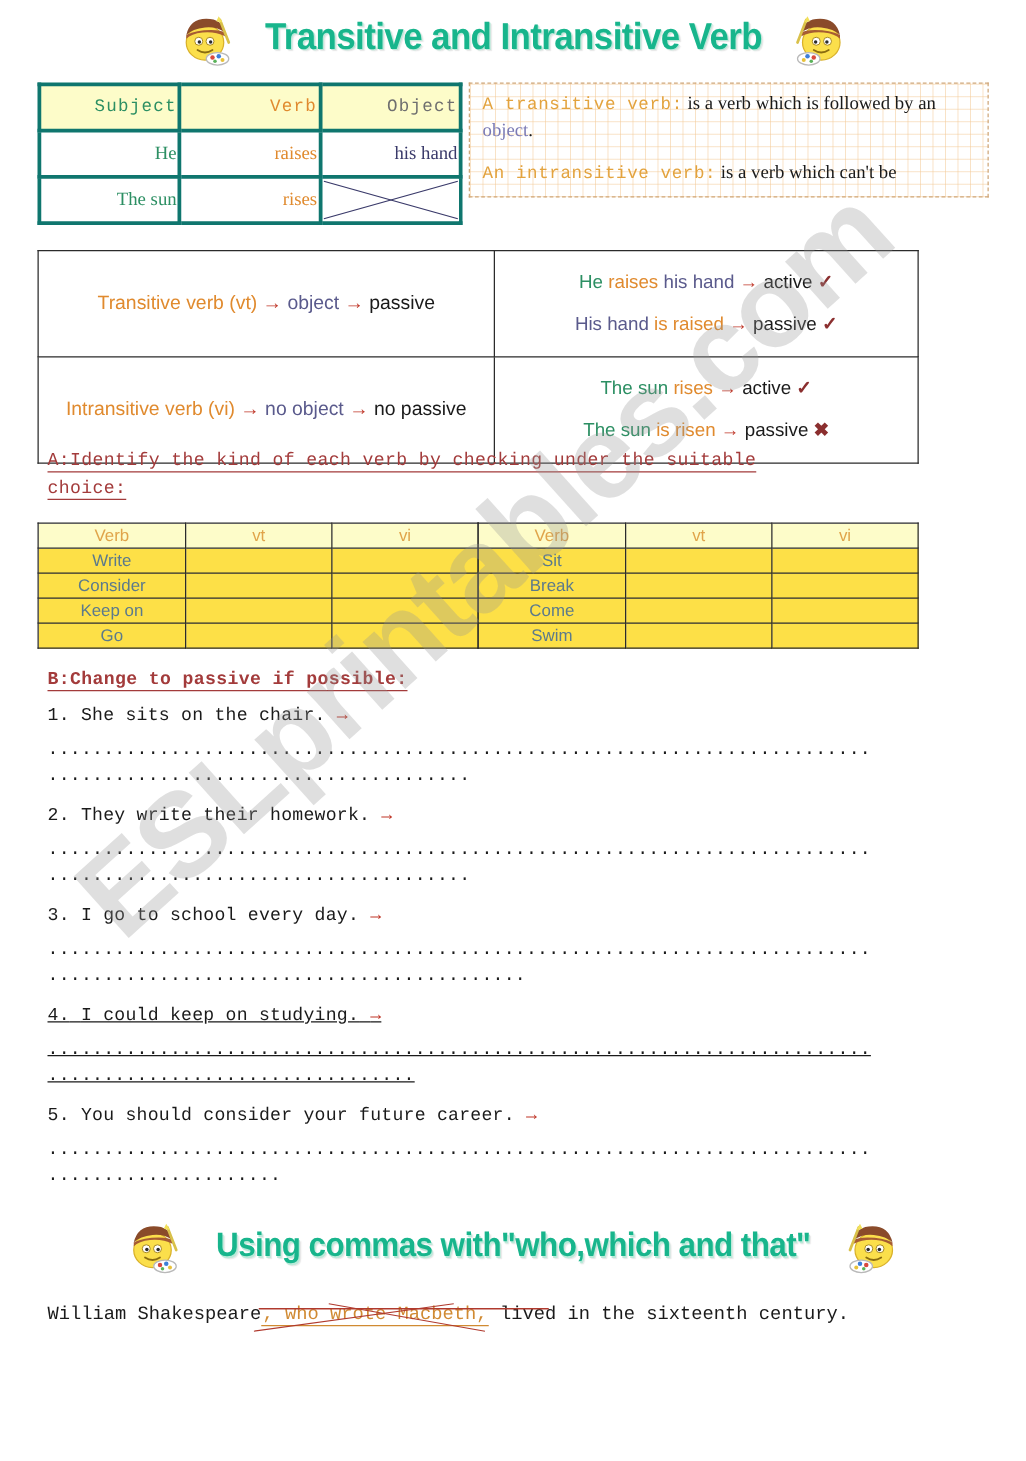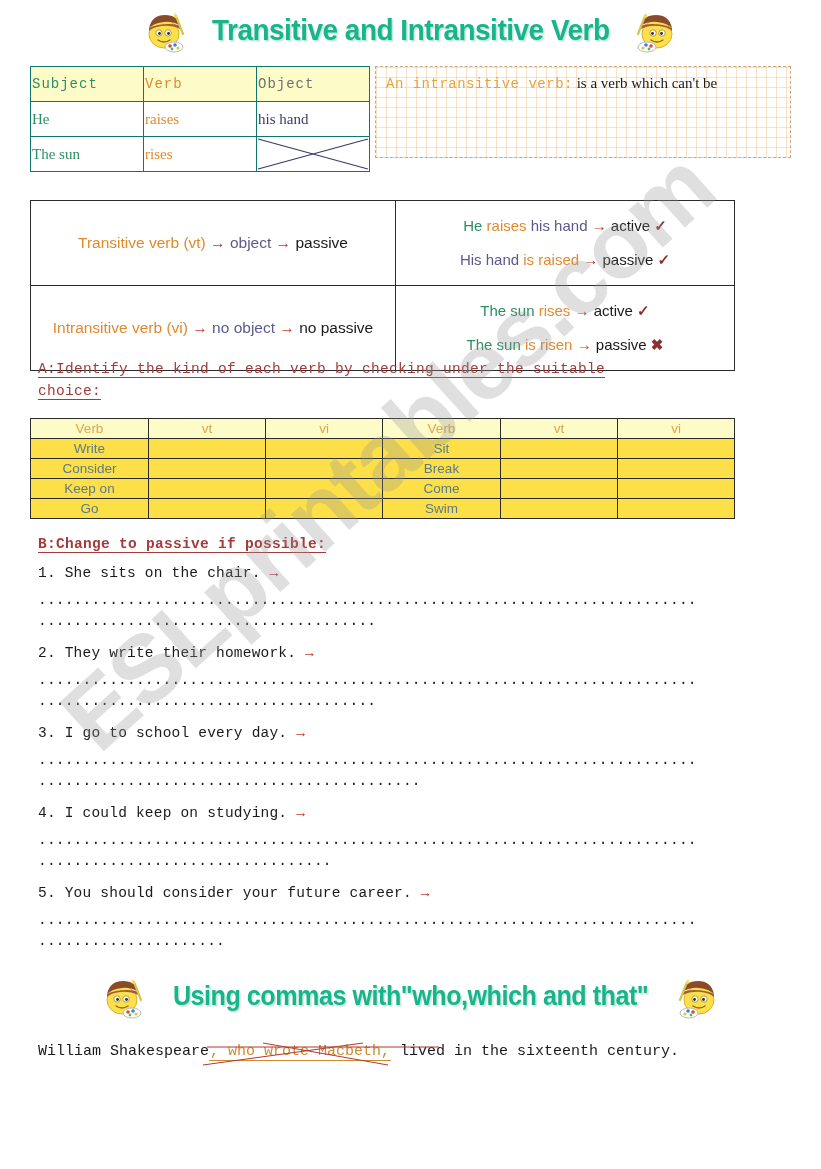--- a/index.html
+++ b/index.html
@@ -69,23 +69,23 @@
   table { border-collapse: collapse; }
 
   
   #table-svo {
     position: absolute;
     left: 30px; top: 66px;
     width: 340px;
     table-layout: fixed;
   }
   #table-svo td, #table-svo th {
-    border: 1px solid #0f766e;
+    border: 3px solid #0f766e;
     height: 32px;
-    text-align: left;
+    text-align: right;
     vertical-align: middle;
     font-size: 15px;
     font-family: "Liberation Serif", serif;
     background: #ffffff;
   }
   #table-svo thead td {
     background: #fdfcc9;
     font-family: "Liberation Mono", monospace;
     font-size: 14px;
     letter-spacing: 1px;
@@ -320,20 +320,23 @@
             <line x1="1" y1="1" x2="99" y2="31" stroke="#3a3a6a" stroke-width="1"></line>
             <line x1="1" y1="31" x2="99" y2="1" stroke="#3a3a6a" stroke-width="1"></line>
           </svg>
         </td>
       </tr>
     </tbody>
   </table>
 
   <div id="def-box">
     <p>
+      <span class="term">A transitive verb:</span><span> is a verb which is followed by an </span><span class="obj">object</span><span>.</span>
+    </p>
+    <p>
       <span class="term">An intransitive verb:</span><span> is a verb which can't be</span>
     </p>
   </div>
 
   <table id="table-rules">
     <tbody>
       <tr>
         <td class="rule-cell">
           <span class="c-orange">Transitive verb (vt)</span>
           <span class="arrow">→</span>
@@ -499,21 +502,21 @@
       <span>3.</span>
       <span>I go to school every day.</span>
       <span class="arrow">→</span>
     </div>
     <div class="dots">
       <span>..........................................................................</span>
       <span class="l2">...........................................</span>
     </div>
   </div>
 
-  <div class="exercise" style="top:805px;">
+  <div class="exercise" style="top:805px;text-decoration:underline;">
     <div class="ex-q">
       <span>4.</span>
       <span>I could keep on studying.</span>
       <span class="arrow">→</span>
     </div>
     <div class="dots">
       <span>..........................................................................</span>
       <span class="l2">.................................</span>
     </div>
   </div>

